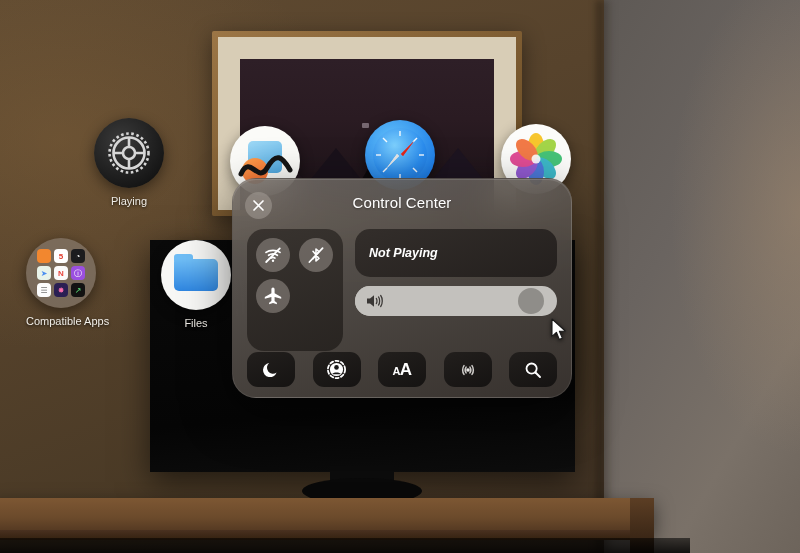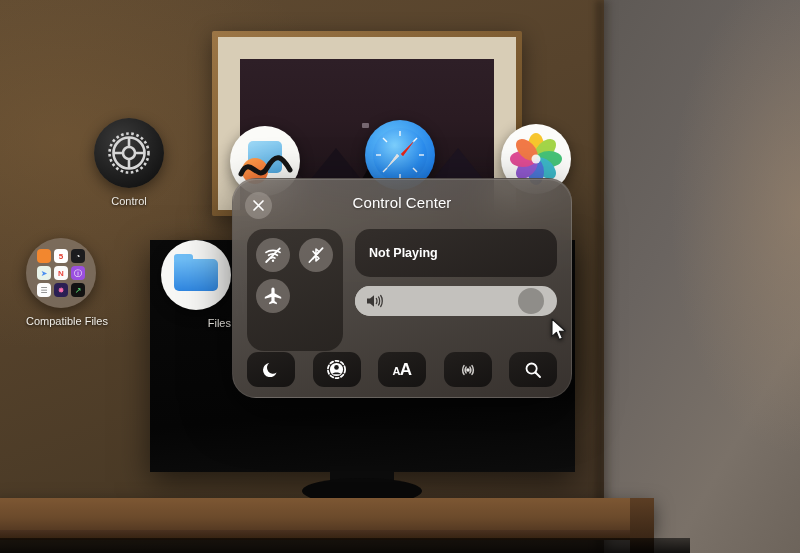--- a/index.html
+++ b/index.html
@@ -269,20 +269,21 @@
     flex-direction: column;
     gap: 9px;
   }
   .np-card {
     height: 48px;
     border-radius: 15px;
     background: linear-gradient(160deg, rgba(48,43,40,0.92), rgba(34,30,28,0.95));
     display: flex; align-items: center;
     padding-left: 14px;
     cursor: pointer;
+    font-style: italic;
   }
   .np-text {
     color: #ffffff;
     font-size: 12.5px;
     font-weight: bold;
   }
 
   .vol-slider {
     height: 30px;
     border-radius: 15px;
@@ -373,39 +374,39 @@
     <div class="glyph ic-settings">
       <svg class="gear-svg" width="48" height="48" viewBox="0 0 48 48">
         <g fill="none" stroke="#d6d6d6" stroke-width="2.6">
           <circle cx="24" cy="24" r="19.5" stroke-dasharray="2.6 2.6"></circle>
           <circle cx="24" cy="24" r="15.5"></circle>
           <circle cx="24" cy="24" r="6"></circle>
           <path d="M24 9 L24 18 M24 30 L24 39 M9 24 L18 24 M30 24 L39 24"></path>
         </g>
       </svg>
     </div>
-    <div class="label">Control</div>
+    <div class="label">Playing</div>
   </div>
 
   <div class="app" style="left:26px; top:238px;">
     <div class="glyph ic-folder-group">
       <div class="mini" style="background:#f2872f"></div>
       <div class="mini" style="background:#ffffff;color:#e0392b;font-weight:bold">5</div>
       <div class="mini" style="background:#1c1c1e;color:#fff">◔</div>
       <div class="mini" style="background:#e8f3ea;color:#4a8ef0">➤</div>
       <div class="mini" style="background:#fafafa;color:#e8453c;font-weight:bold">N</div>
       <div class="mini" style="background:#9b4fe0;color:#fff">ⓘ</div>
       <div class="mini" style="background:#fdfdfd;color:#777">☰</div>
       <div class="mini" style="background:#2a1f53;color:#ff6fae">✸</div>
       <div class="mini" style="background:#121212;color:#5be07a">↗</div>
     </div>
-    <div class="label">Compatible Files</div>
-  </div>
-
-  <div class="app" style="left:161px; top:240px;text-align:right;">
+    <div class="label">Compatible Apps</div>
+  </div>
+
+  <div class="app" style="left:161px; top:240px;">
     <div class="glyph ic-files">
       <div class="folder-tab"></div>
       <div class="folder-shape"></div>
     </div>
     <div class="label">Files</div>
   </div>
 
   <div class="app" style="left:230px; top:126px;">
     <div class="glyph ic-freeform">
       <div class="ff-sq"></div>

